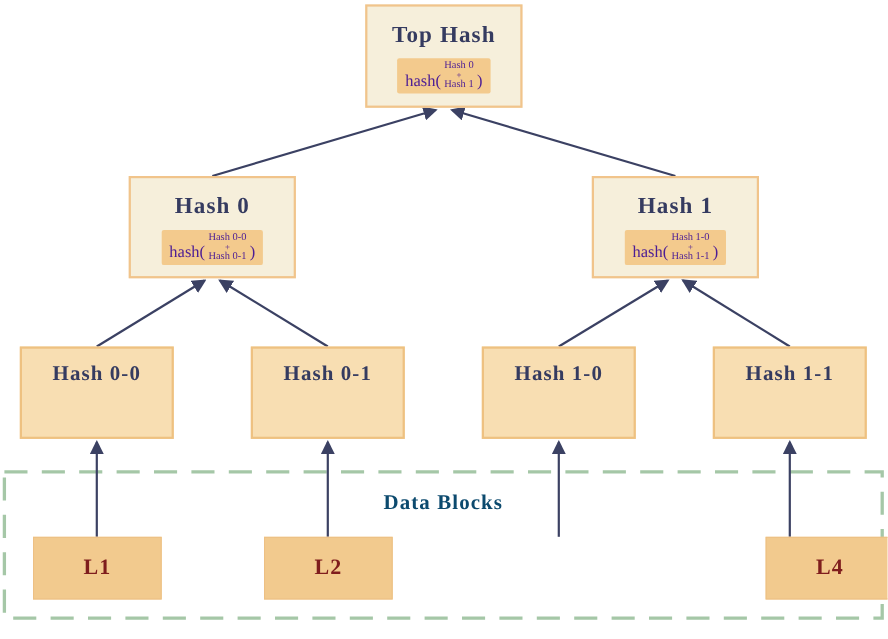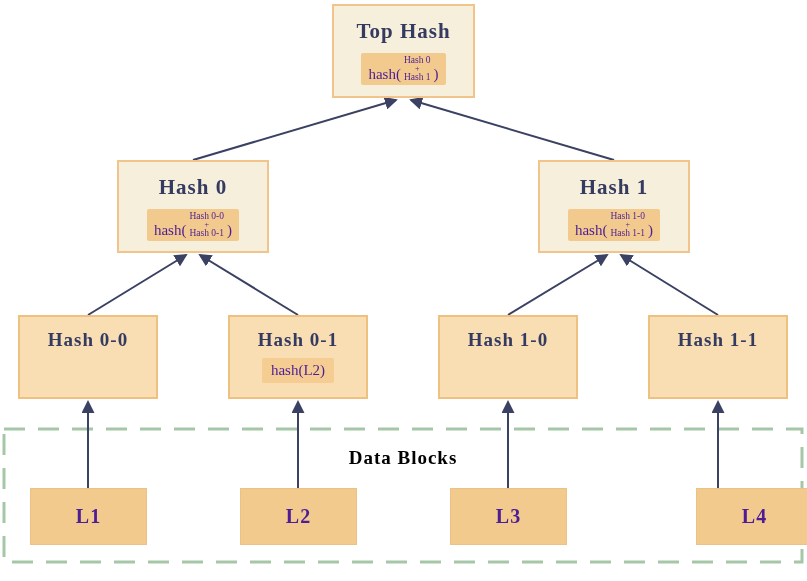--- a/index.html
+++ b/index.html
@@ -76,38 +76,38 @@
   #node-hash00   { left: 18px;  top: 315px; width: 140px; height: 84px; }
   #node-hash01   { left: 228px; top: 315px; width: 140px; height: 84px; }
   #node-hash10   { left: 438px; top: 315px; width: 140px; height: 84px; }
   #node-hash11   { left: 648px; top: 315px; width: 140px; height: 84px; }
 
   
   .data-blocks-label {
     position: absolute;
     left: 403px; top: 447px;
     transform: translateX(-50%);
-    color: #000000;
+    color: #0c4a6e;
     font-size: 19px;
     font-weight: bold;
     letter-spacing: 1px;
     z-index: 3;
     white-space: nowrap;
   }
   .leaf {
     position: absolute;
     top: 488px;
     width: 117px; height: 57px;
     box-sizing: border-box;
     background: #f2ca8e;
     border: 1px solid #edc084;
     display: flex;
     align-items: center;
     justify-content: center;
-    color: #4c1d95;
+    color: #7f1d1d;
     font-size: 20px;
     font-weight: bold;
     letter-spacing: 1px;
     z-index: 2;
   }
   #leaf-l1 { left: 30px; }
   #leaf-l2 { left: 240px; }
   #leaf-l3 { left: 450px; }
   #leaf-l4 { left: 696px; }
 </style>
@@ -177,31 +177,29 @@
       <span class="fn">)</span>
     </div>
   </div>
 
   <div class="node level-leafhash" id="node-hash00">
     <div class="node-title">Hash 0-0</div>
   </div>
 
   <div class="node level-leafhash" id="node-hash01">
     <div class="node-title">Hash 0-1</div>
-    <div class="chip simple">hash(L2)</div>
   </div>
 
   <div class="node level-leafhash" id="node-hash10">
     <div class="node-title">Hash 1-0</div>
   </div>
 
   <div class="node level-leafhash" id="node-hash11">
     <div class="node-title">Hash 1-1</div>
   </div>
 
   <div class="data-blocks-label">Data Blocks</div>
 
   <div class="leaf" id="leaf-l1">L1</div>
   <div class="leaf" id="leaf-l2">L2</div>
-  <div class="leaf" id="leaf-l3">L3</div>
   <div class="leaf" id="leaf-l4">L4</div>
 
 </div>
 
 </body></html>

